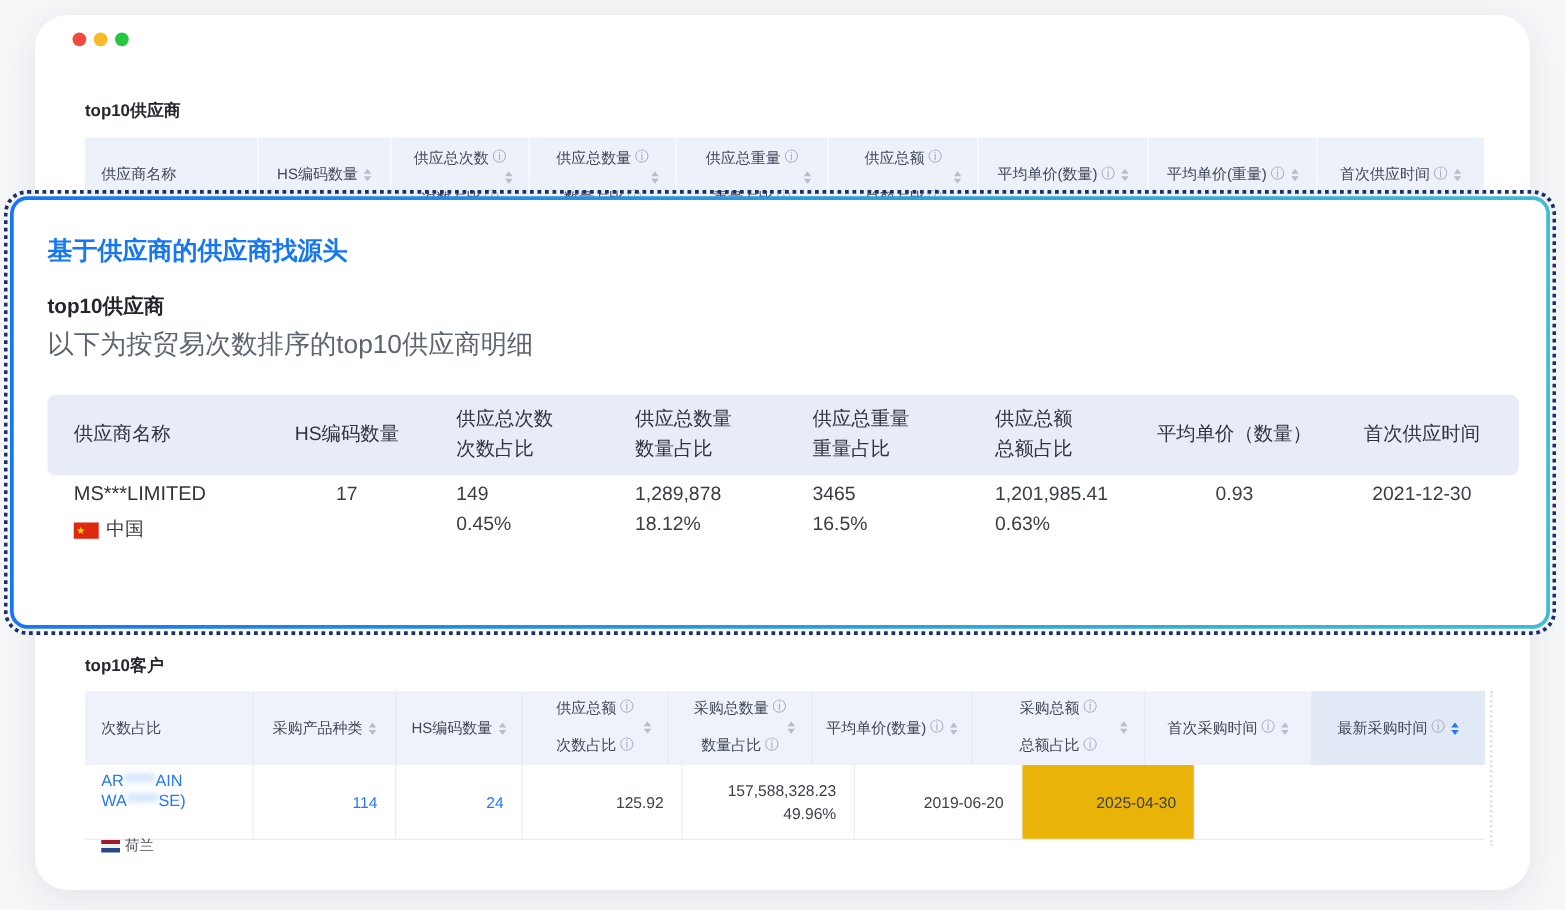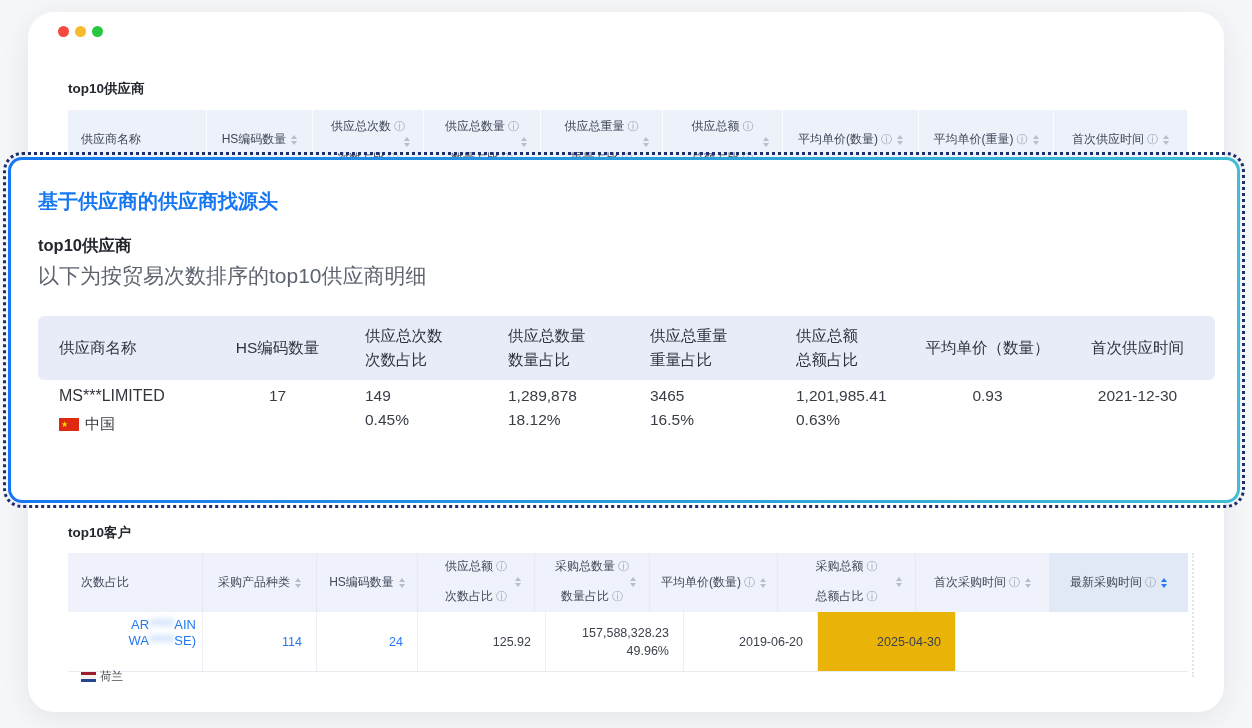--- a/index.html
+++ b/index.html
@@ -45,21 +45,21 @@
   .sort.active .down { border-top-color:#2478f2; }
 
   
   .sup0{width:139px}.sup1{width:106px}.sup2{width:111px}.sup3{width:117px}.sup4{width:122px}
   .sup5{width:120px}.sup6{width:136px}.sup7{width:135px}.sup8{width:134px}
   
   .cus0{width:135px}.cus1{width:114px}.cus2{width:101px}.cus3{width:117px}.cus4{width:115px}
   .cus5{width:128px}.cus6{width:138px}.cus7{width:134px}.cus8{width:138px}
 
   .trow { position:absolute; left:40px; top:600px; width:1120px; height:60px; display:flex;
-          border-bottom:1px solid #e8ebf2; background:#fff; font-size:12.5px; color:#3c414c;text-align:right; }
+          border-bottom:1px solid #e8ebf2; background:#fff; font-size:12.5px; color:#3c414c; }
   .trow .td { display:flex; flex-direction:column; justify-content:center; border-right:1px solid #edeff5; }
   .trow .td.num { align-items:flex-end; padding-right:14px; line-height:18px; }
   .trow .td.tint { background:#eab308; }
   .namecell { padding:5px 6px 4px 13px; justify-content:flex-start !important; }
   .cust-link { color:#2478f2; font-size:13px; line-height:16px; text-decoration:none; cursor:pointer; }
   .blur { filter:blur(3px); opacity:.8; }
   .country { display:flex; align-items:center; gap:4px; font-size:11.5px; color:#474c55; margin-top:20px; }
   .link { color:#2478f2; cursor:pointer; }
 
   .flag { display:inline-block; }

